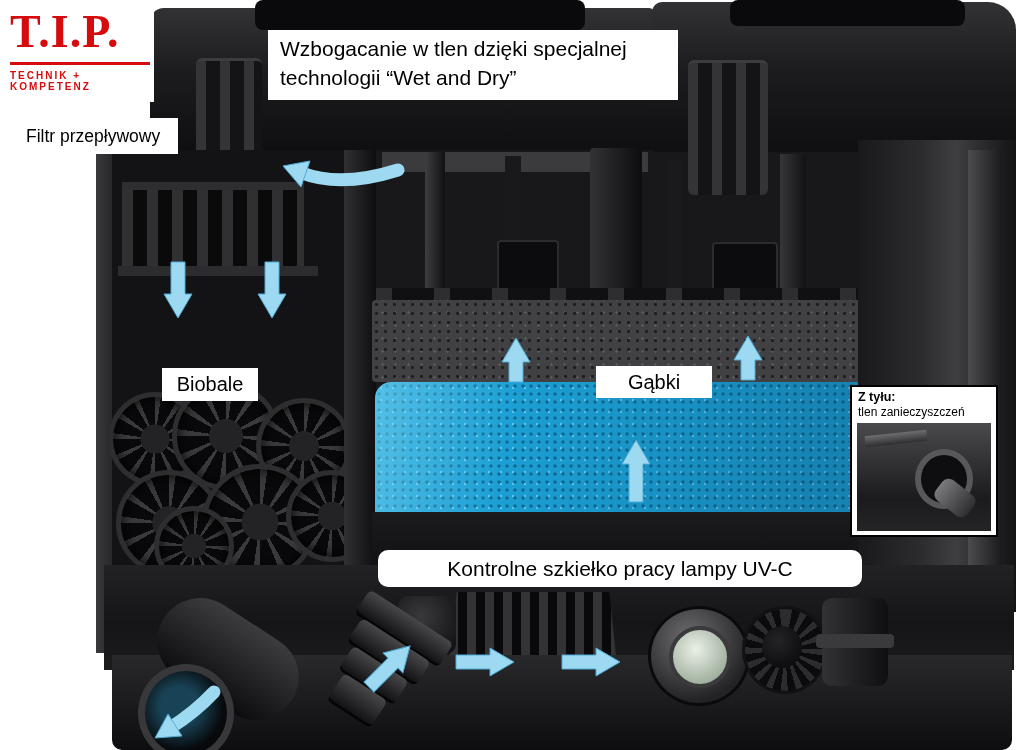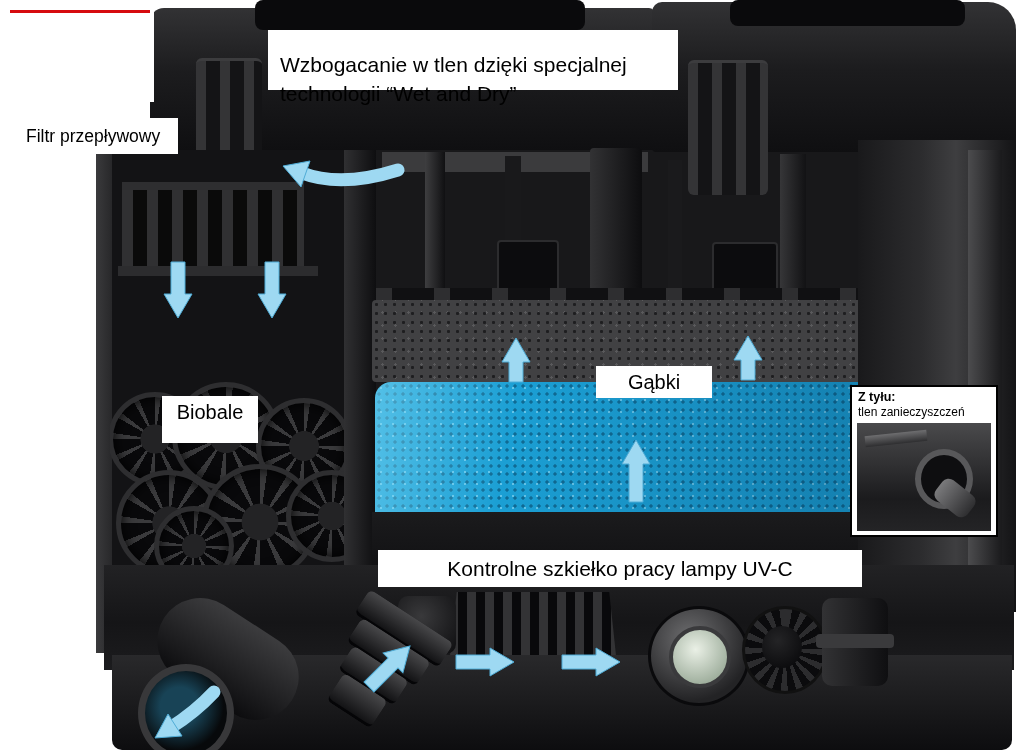--- a/index.html
+++ b/index.html
@@ -108,32 +108,34 @@
   <div style="font-size:12.5px;font-weight:bold;line-height:15px;">Z tyłu:</div>
   <div style="font-size:12px;line-height:14px;">tlen zanieczyszczeń</div>
   <div class="abs" style="left:5px;top:36px;width:134px;height:108px;background:linear-gradient(180deg,#4a4a4c,#1b1b1d 70%,#242426);">
     <div class="abs" style="left:8px;top:10px;width:62px;height:11px;background:linear-gradient(180deg,#6e6e70,#2e2e30);transform:rotate(-6deg);"></div>
     <div class="abs" style="left:58px;top:26px;width:46px;height:48px;border-radius:50%;border:6px solid #58585a;background:#0e0e10;"></div>
     <div class="abs" style="left:78px;top:62px;width:40px;height:26px;border-radius:8px;background:linear-gradient(90deg,#7a7a7c,#2e2e30);transform:rotate(38deg);"></div>
   </div>
 </div>
 
 <div class="abs" style="left:6px;top:4px;width:148px;height:98px;background:#fff;padding:2px 4px;z-index:20;box-sizing:border-box;">
+  <div style="font-family:'Liberation Serif',serif;font-weight:bold;font-size:46px;line-height:52px;color:var(--brand-red);letter-spacing:1px;">T.I.P.</div>
   <div style="height:3px;background:var(--brand-red);margin:4px 0 5px;"></div>
+  <div style="font-size:10px;font-weight:bold;letter-spacing:2px;color:var(--brand-red);">TECHNIK + KOMPETENZ</div>
 </div>
 
 <div class="abs lbl" style="left:22px;top:118px;width:152px;height:36px;line-height:36px;font-size:17.5px;padding-left:4px;z-index:20;">Filtr przepływowy</div>
 
-<div class="abs lbl" style="left:268px;top:30px;width:410px;height:60px;font-size:21px;line-height:1.38;padding:21px 12px;z-index:20;box-sizing:border-box;">Wzbogacanie w tlen dzięki specjalnej technologii “Wet and Dry”</div>
+<div class="abs lbl" style="left:268px;top:30px;width:410px;height:70px;font-size:21px;line-height:1.38;padding:5px 12px;z-index:20;box-sizing:border-box;">Wzbogacanie w tlen dzięki specjalnej technologii “Wet and Dry”</div>
 
-<div class="abs lbl" style="left:162px;top:368px;width:96px;height:47px;line-height:33px;font-size:20px;text-align:center;z-index:20;margin-top:28px;">Biobale</div>
+<div class="abs lbl" style="left:162px;top:368px;width:96px;height:33px;line-height:33px;font-size:20px;text-align:center;z-index:20;">Biobale</div>
 
 <div class="abs lbl" style="left:596px;top:366px;width:116px;height:32px;line-height:32px;font-size:20px;text-align:center;z-index:20;">Gąbki</div>
 
-<div class="abs lbl" style="left:378px;top:550px;width:484px;height:37px;line-height:37px;font-size:21px;text-align:center;z-index:20;">Kontrolne szkiełko pracy lampy UV-C</div>
+<div class="abs lbl" style="left:378px;top:550px;width:484px;height:37px;line-height:37px;font-size:21px;text-align:center;z-index:20;border-radius:10px;">Kontrolne szkiełko pracy lampy UV-C</div>
 
 <svg class="arrsvg" width="1024" height="750" viewBox="0 0 1024 750">
   <path class="arrshaft" d="M398,170 C360,182 328,183 302,173"></path>
   <polygon class="arr" points="283,166 310,161 301,187"></polygon>
   <g transform="translate(178,318) rotate(180)">
     <path class="arr" d="M0 0 L14 24 L7 24 L7 56 L-7 56 L-7 24 L-14 24 Z"></path>
     </g>
   <g transform="translate(272,318) rotate(180)">
     <path class="arr" d="M0 0 L14 24 L7 24 L7 56 L-7 56 L-7 24 L-14 24 Z"></path>
     </g>

